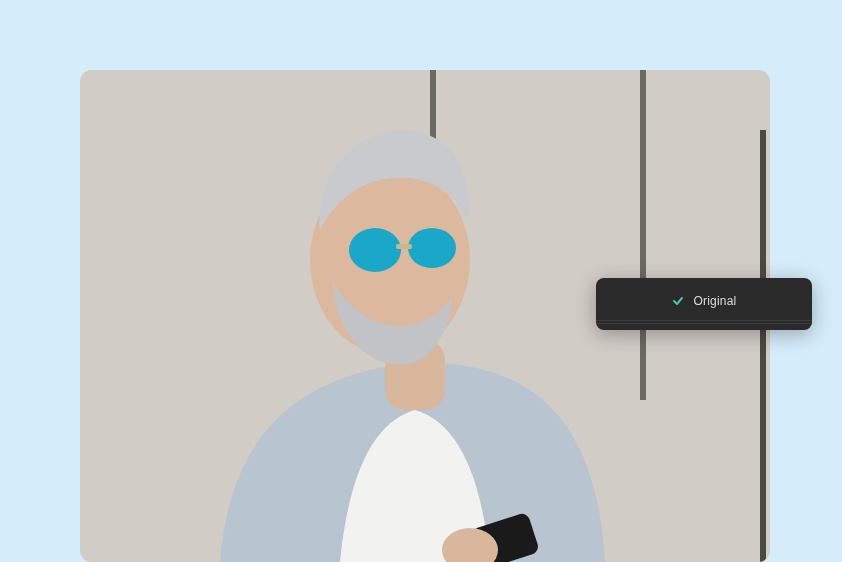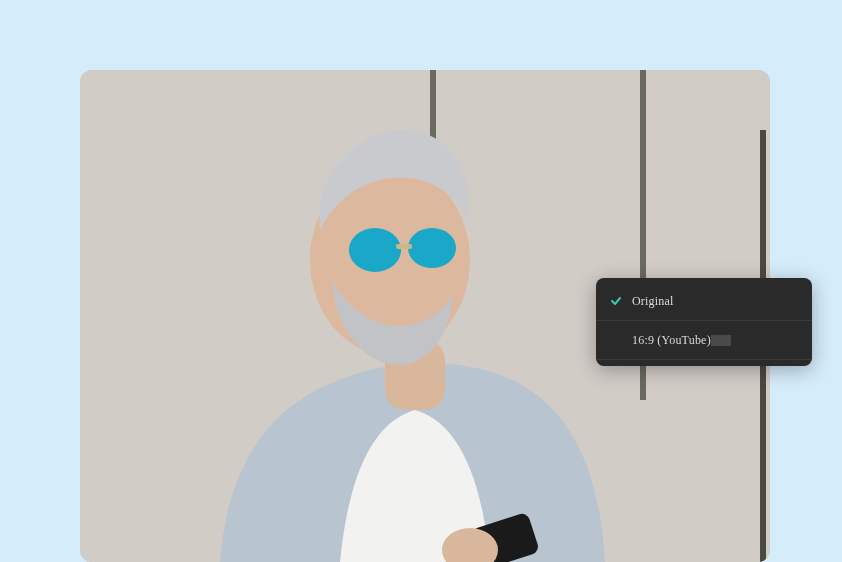--- a/index.html
+++ b/index.html
@@ -35,25 +35,24 @@
       background: #2a2a2a;
       border-radius: 8px;
       color: #e6e6e6;
       font-size: 12px;
       padding: 6px 0 4px 0;
       box-shadow: 0 4px 20px rgba(0,0,0,0.3);
     }
     .aspect-item {
       display: flex;
       align-items: center;
-      justify-content: flex-start;
+      justify-content: center;
       padding: 9px 14px 9px 14px;
       cursor: pointer;
       min-height: 34px;
-      font-family: Liberation Serif, serif;
     }
     .aspect-left {
       display: flex;
       align-items: center;
       gap: 10px;
     }
     .check-icon {
       width: 12px;
       height: 12px;
       display: flex;
@@ -118,21 +117,14 @@
       <div class="aspect-left">
         <span class="check-icon">
           <svg width="12" height="12" viewBox="0 0 12 12">
             <path d="M2 6 L5 9 L10 3" stroke="#35c9b0" stroke-width="2" fill="none" stroke-linecap="round" stroke-linejoin="round"></path>
           </svg>
         </span>
         <span class="aspect-label">Original</span>
       </div>
     </div>
     <div class="divider"></div>
-    <div class="aspect-item">
-      <div class="aspect-left">
-        <span class="check-spacer"></span>
-        <span class="aspect-label">16:9 (YouTube)</span>
-      </div>
-      <span class="ratio-swatch" style="width: 20px; height: 11px;"></span>
-    </div>
     <div class="divider"></div>
   </div>
 
 </body></html>

